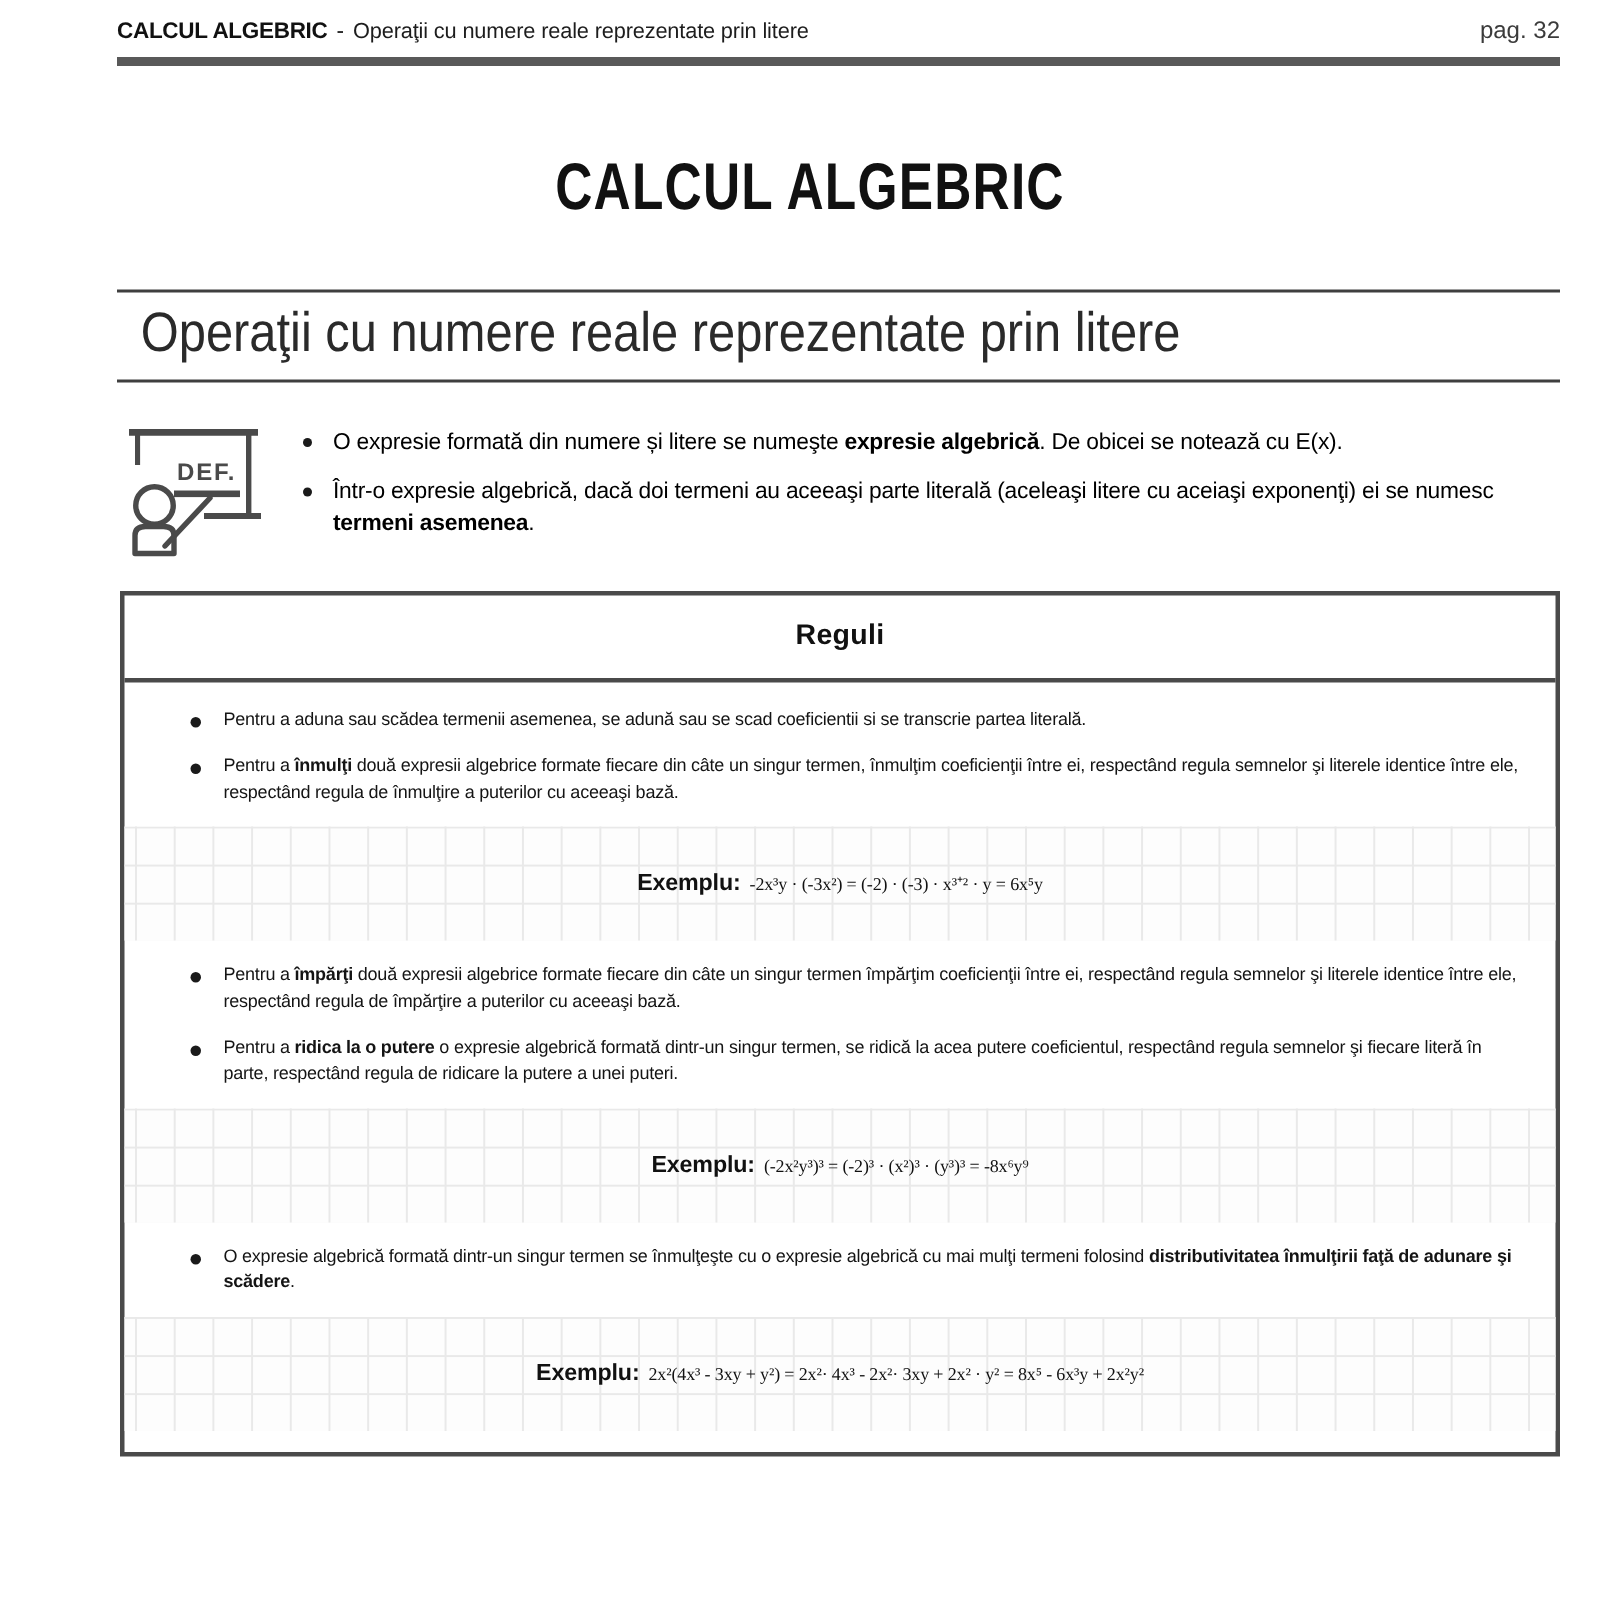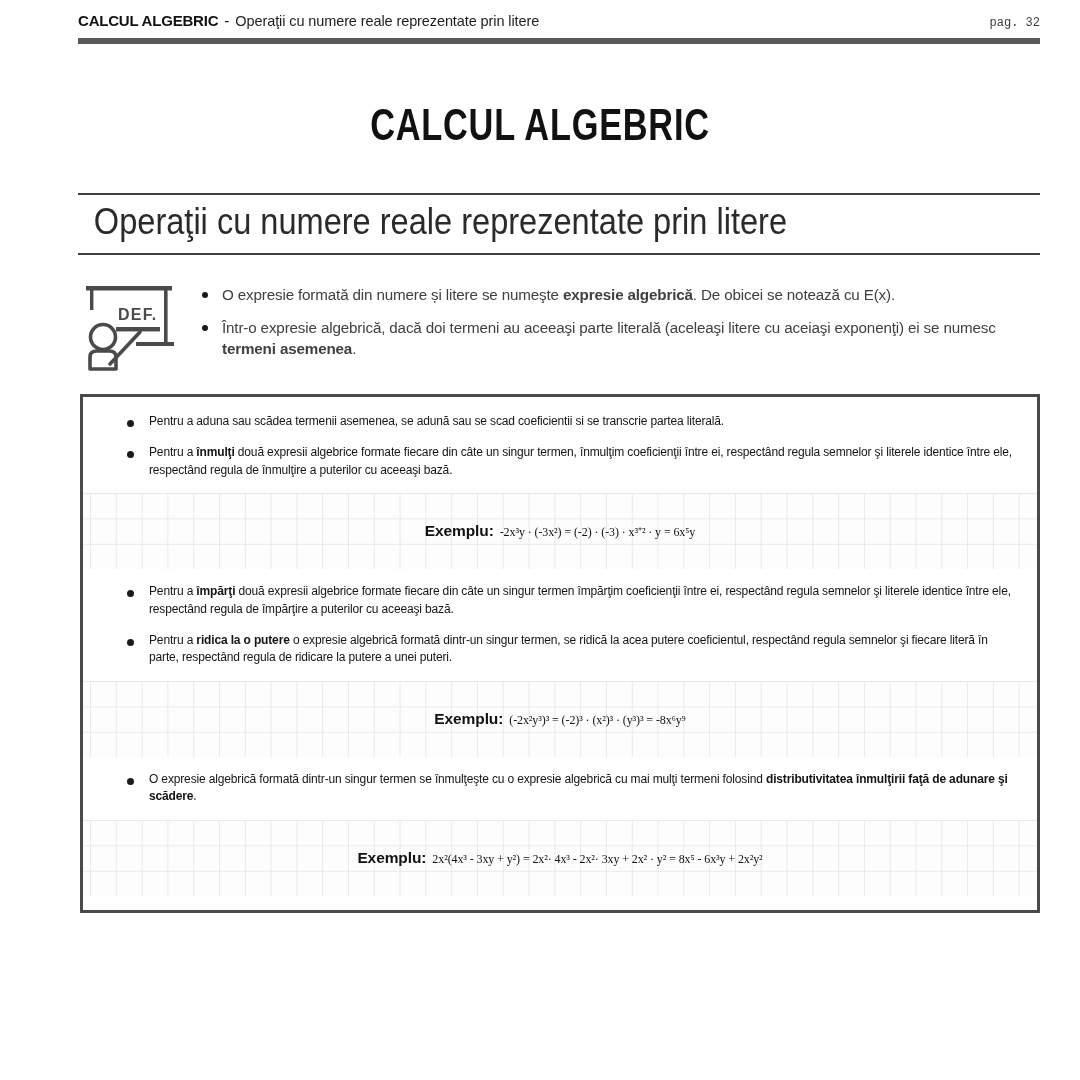--- a/index.html
+++ b/index.html
@@ -34,24 +34,23 @@
     letter-spacing: -0.2px;
     color: #111;
   }
   .hdr-dash { font-size: 15px; color: #111; }
   .hdr-sub {
     font-size: 14.5px;
     color: #1d1d1d;
     letter-spacing: -0.1px;
   }
   .hdr-page {
-    font-size: 12px;
+    font-size: 16px;
     color: #3b3b3b;
     white-space: nowrap;
-    font-family: Liberation Mono, monospace;
   }
   .header-rule {
     position: absolute;
     left: 78px; top: 38px;
     width: 962px; height: 6px;
     background: #595959;
   }
 
   
   .doc-title {
@@ -101,21 +100,21 @@
   .def-icon { width: 104px; flex: 0 0 104px; padding-top: 2px; }
   .def-list { flex: 1; padding-top: 6px; }
 
   ul.bullets { list-style: none; margin: 0; padding: 0; }
   ul.bullets > li {
     position: relative;
     padding-left: 22px;
     margin-bottom: 11px;
     font-size: 15.2px;
     line-height: 1.42;
-    color: #404040;
+    color: #000000;
     letter-spacing: -0.15px;
   }
   ul.bullets > li:last-child { margin-bottom: 0; }
   ul.bullets > li::before {
     content: "";
     position: absolute;
     left: 2px; top: 8px;
     width: 6px; height: 6px;
     border-radius: 50%;
     background: #1a1a1a;
@@ -235,20 +234,21 @@
     </div>
     <div class="def-list">
       <ul class="bullets">
         <li><span>O expresie formată din numere și litere se numeşte </span><b>expresie algebrică</b><span>. De obicei se notează cu E(x).</span></li>
         <li><span>Într-o expresie algebrică, dacă doi termeni au aceeaşi parte literală (aceleaşi litere cu aceiaşi exponenţi) ei se numesc </span><b>termeni asemenea</b><span>.</span></li>
       </ul>
     </div>
   </div>
 
   <div class="rules-box">
+    <div class="rules-head">Reguli</div>
     <div class="rules-body">
 
       <div class="rule-item"><span>Pentru a aduna sau scădea termenii asemenea, se adună sau se scad coeficientii si se transcrie partea literală.</span><b></b><span></span></div>
 
       <div class="rule-item"><span>Pentru a </span><b>înmulţi</b><span> două expresii algebrice formate fiecare din câte un singur termen, înmulţim coeficienţii între ei, respectând regula semnelor şi literele identice între ele, respectând regula de înmulţire a puterilor cu aceeaşi bază.</span></div>
 
       <div class="example-strip">
         <div class="example-line">
           <span class="example-label">Exemplu:</span><span class="formula">-2x³y · (-3x²) = (-2) · (-3) · x³⁺² · y = 6x⁵y</span>
         </div>

